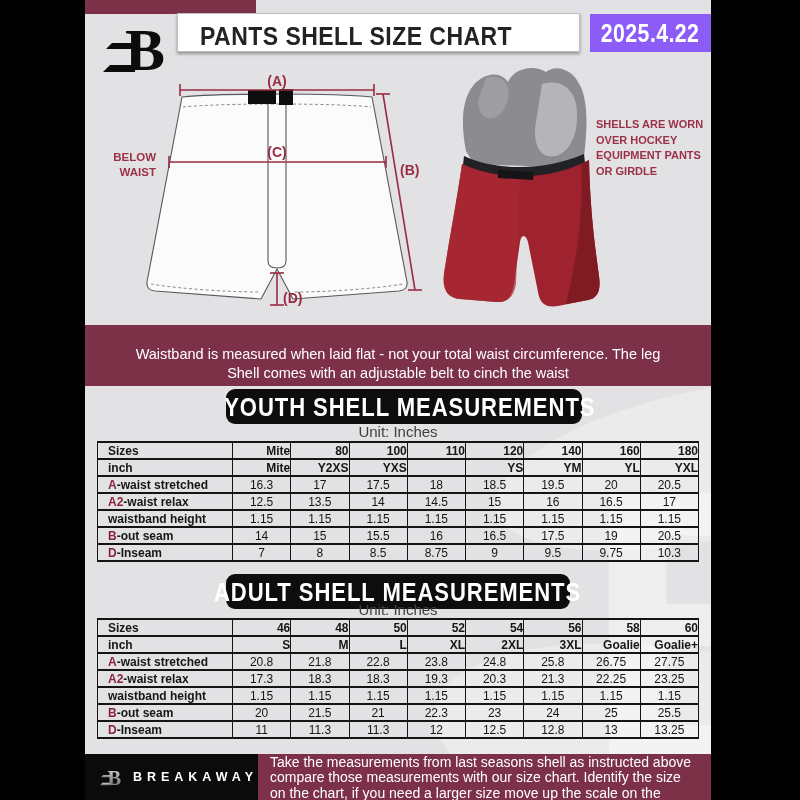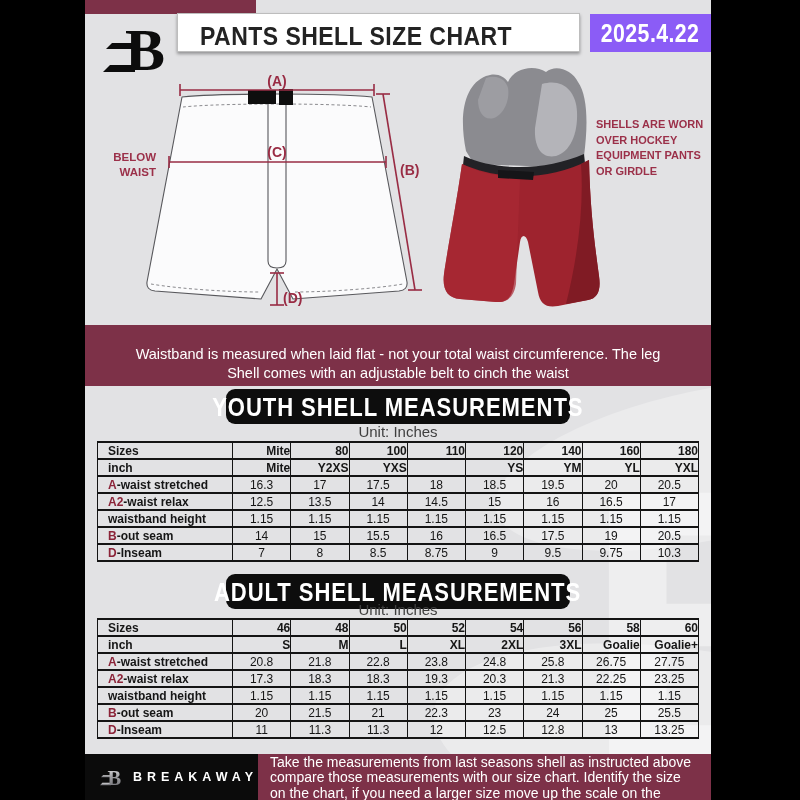--- a/index.html
+++ b/index.html
@@ -30,21 +30,21 @@
   .photo { left:353px; top:56px; }
 
   .sidenote { left:511px; top:117px; width:120px; color:#9b3049; font-size:11px; font-weight:bold; line-height:15.5px; }
 
   .infobanner { left:0; top:325px; width:626px; height:61px; background:#7d3148; color:#fff; text-align:center;
                 font-size:14.5px; line-height:18.5px; padding-top:20px; box-sizing:border-box; }
 
   .secbanner { left:141px; width:344px; height:35px; background:#0d0d0d; border-radius:9px;
                display:flex; align-items:center; justify-content:center; }
   .secbanner span { color:#fff; font-size:24px; font-weight:bold; letter-spacing:1px; white-space:nowrap; transform:scale(.92,1.08); }
-  #youth-banner { top:389px; }
+  #youth-banner { top:389px;padding-left:12px; }
   #adult-banner { top:567px;margin-top:7px; }
 
   .unit { left:0; width:626px; text-align:center; font-size:15px; color:#3f3f3f; }
   #youth-unit { top:423px; }
   #adult-unit { top:601px; }
 
   .sizetable { left:12px; width:602px; border-collapse:collapse; table-layout:fixed;border-radius:8px; }
   #youth-table { top:441px; }
   #adult-table { top:618px; }
   .sizetable th, .sizetable td { border-left:1px solid #141414; border-right:1px solid #141414;

